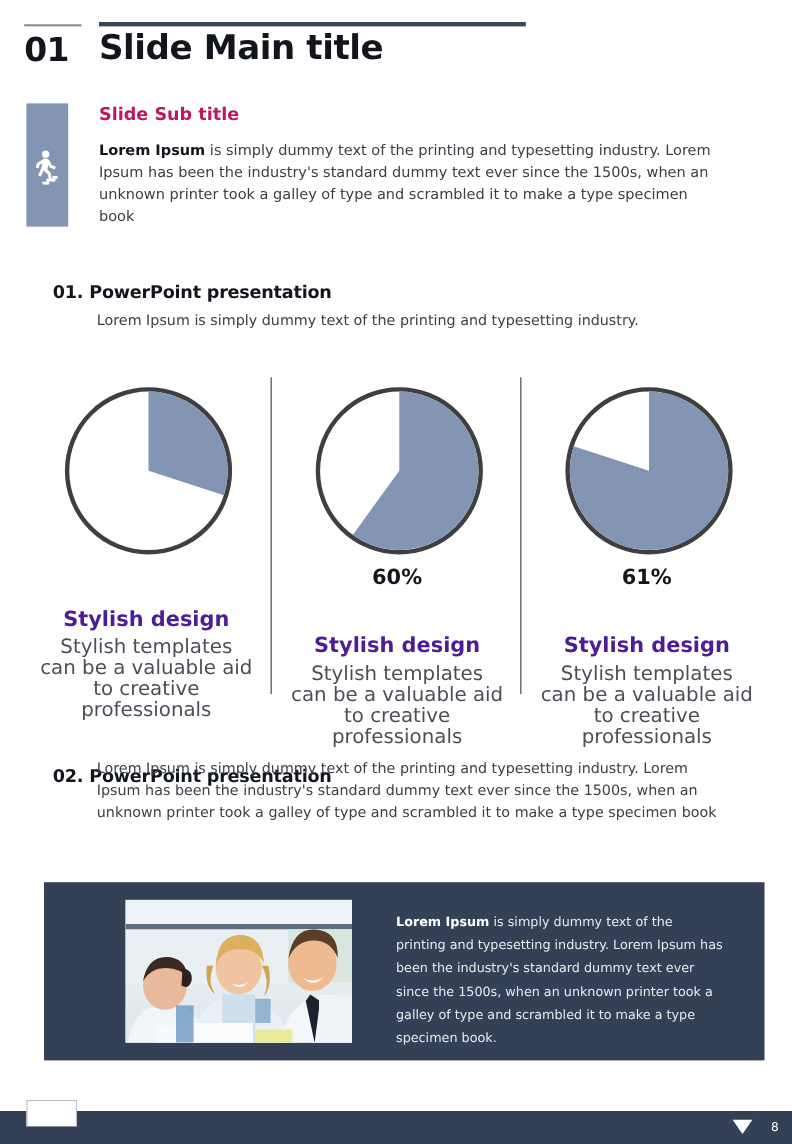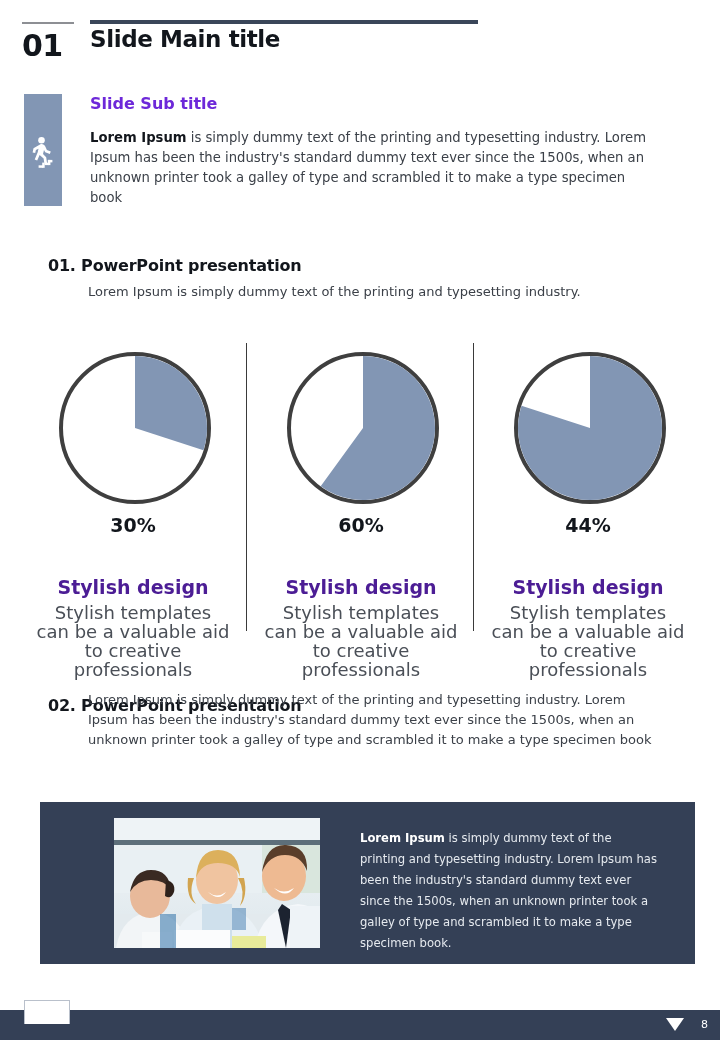--- a/index.html
+++ b/index.html
@@ -42,21 +42,21 @@
     position: absolute;
     left: 22px; top: 28px;
     font-size: 30px;
     font-weight: 700;
     color: #12161c;
     letter-spacing: -0.5px;
   }
   .header-title {
     position: absolute;
     left: 90px; top: 26px;
-    font-size: 23px;
+    font-size: 31px;
     font-weight: 700;
     color: #12161c;
     letter-spacing: -0.4px;
   }
 
   
   .subblock {
     position: absolute;
     left: 0; top: 90px;
     width: 720px;
@@ -67,21 +67,21 @@
     width: 38px; height: 112px;
     background: #8296b4;
   }
   .icon-box svg { position: absolute; left: 4px; top: 42px; }
 
   .sub-title {
     position: absolute;
     left: 90px; top: 4px;
     font-size: 16px;
     font-weight: 700;
-    color: #6d28d9;
+    color: #be185d;
   }
   .sub-body {
     position: absolute;
     left: 90px; top: 38px;
     width: 560px;
     font-size: 13.2px;
     line-height: 20px;
     color: #3b4048;
   }
   .sub-body b { color: #12161c; font-weight: 700; }
@@ -246,21 +246,20 @@
     <div class="divider" id="div-1"></div>
     <div class="divider" id="div-2"></div>
 
     <div class="chart-col" id="col-0">
       <div class="pie-wrap">
         <svg width="160" height="160" viewBox="0 0 160 160">
           <circle cx="80" cy="80" r="74" fill="#ffffff" stroke="#3f3f3f" stroke-width="4"></circle>
           <path id="wedge-0" fill="#8296b4" d="M80,80 L80,8 A72,72 0 0,1 148.48,102.25 Z"></path>
         </svg>
       </div>
-      <div class="pct">30%</div>
       <div class="cap-title">Stylish design</div>
       <div class="cap-body">Stylish templates can be a valuable aid to creative professionals</div>
     </div>
 
     <div class="chart-col" id="col-1">
       <div class="pie-wrap">
         <svg width="160" height="160" viewBox="0 0 160 160">
           <circle cx="80" cy="80" r="74" fill="#ffffff" stroke="#3f3f3f" stroke-width="4"></circle>
           <path id="wedge-1" fill="#8296b4" d="M80,80 L80,8 A72,72 0 1,1 37.68,138.25 Z"></path>
         </svg>
@@ -270,21 +269,21 @@
       <div class="cap-body">Stylish templates can be a valuable aid to creative professionals</div>
     </div>
 
     <div class="chart-col" id="col-2">
       <div class="pie-wrap">
         <svg width="160" height="160" viewBox="0 0 160 160">
           <circle cx="80" cy="80" r="74" fill="#ffffff" stroke="#3f3f3f" stroke-width="4"></circle>
           <path id="wedge-2" fill="#8296b4" d="M80,80 L80,8 A72,72 0 1,1 11.52,57.75 Z"></path>
         </svg>
       </div>
-      <div class="pct">44%</div>
+      <div class="pct">61%</div>
       <div class="cap-title">Stylish design</div>
       <div class="cap-body">Stylish templates can be a valuable aid to creative professionals</div>
     </div>
   </div>
 
   <div class="section-head" id="sec2-head">02. PowerPoint presentation</div>
   <div class="section-body" id="sec2-body">Lorem Ipsum is simply dummy text of the printing and typesetting industry. Lorem Ipsum has been the industry's standard dummy text ever since the 1500s, when an unknown printer took a galley of type and scrambled it to make a type specimen book</div>
 
   <div class="panel">
     <div class="panel-photo">

